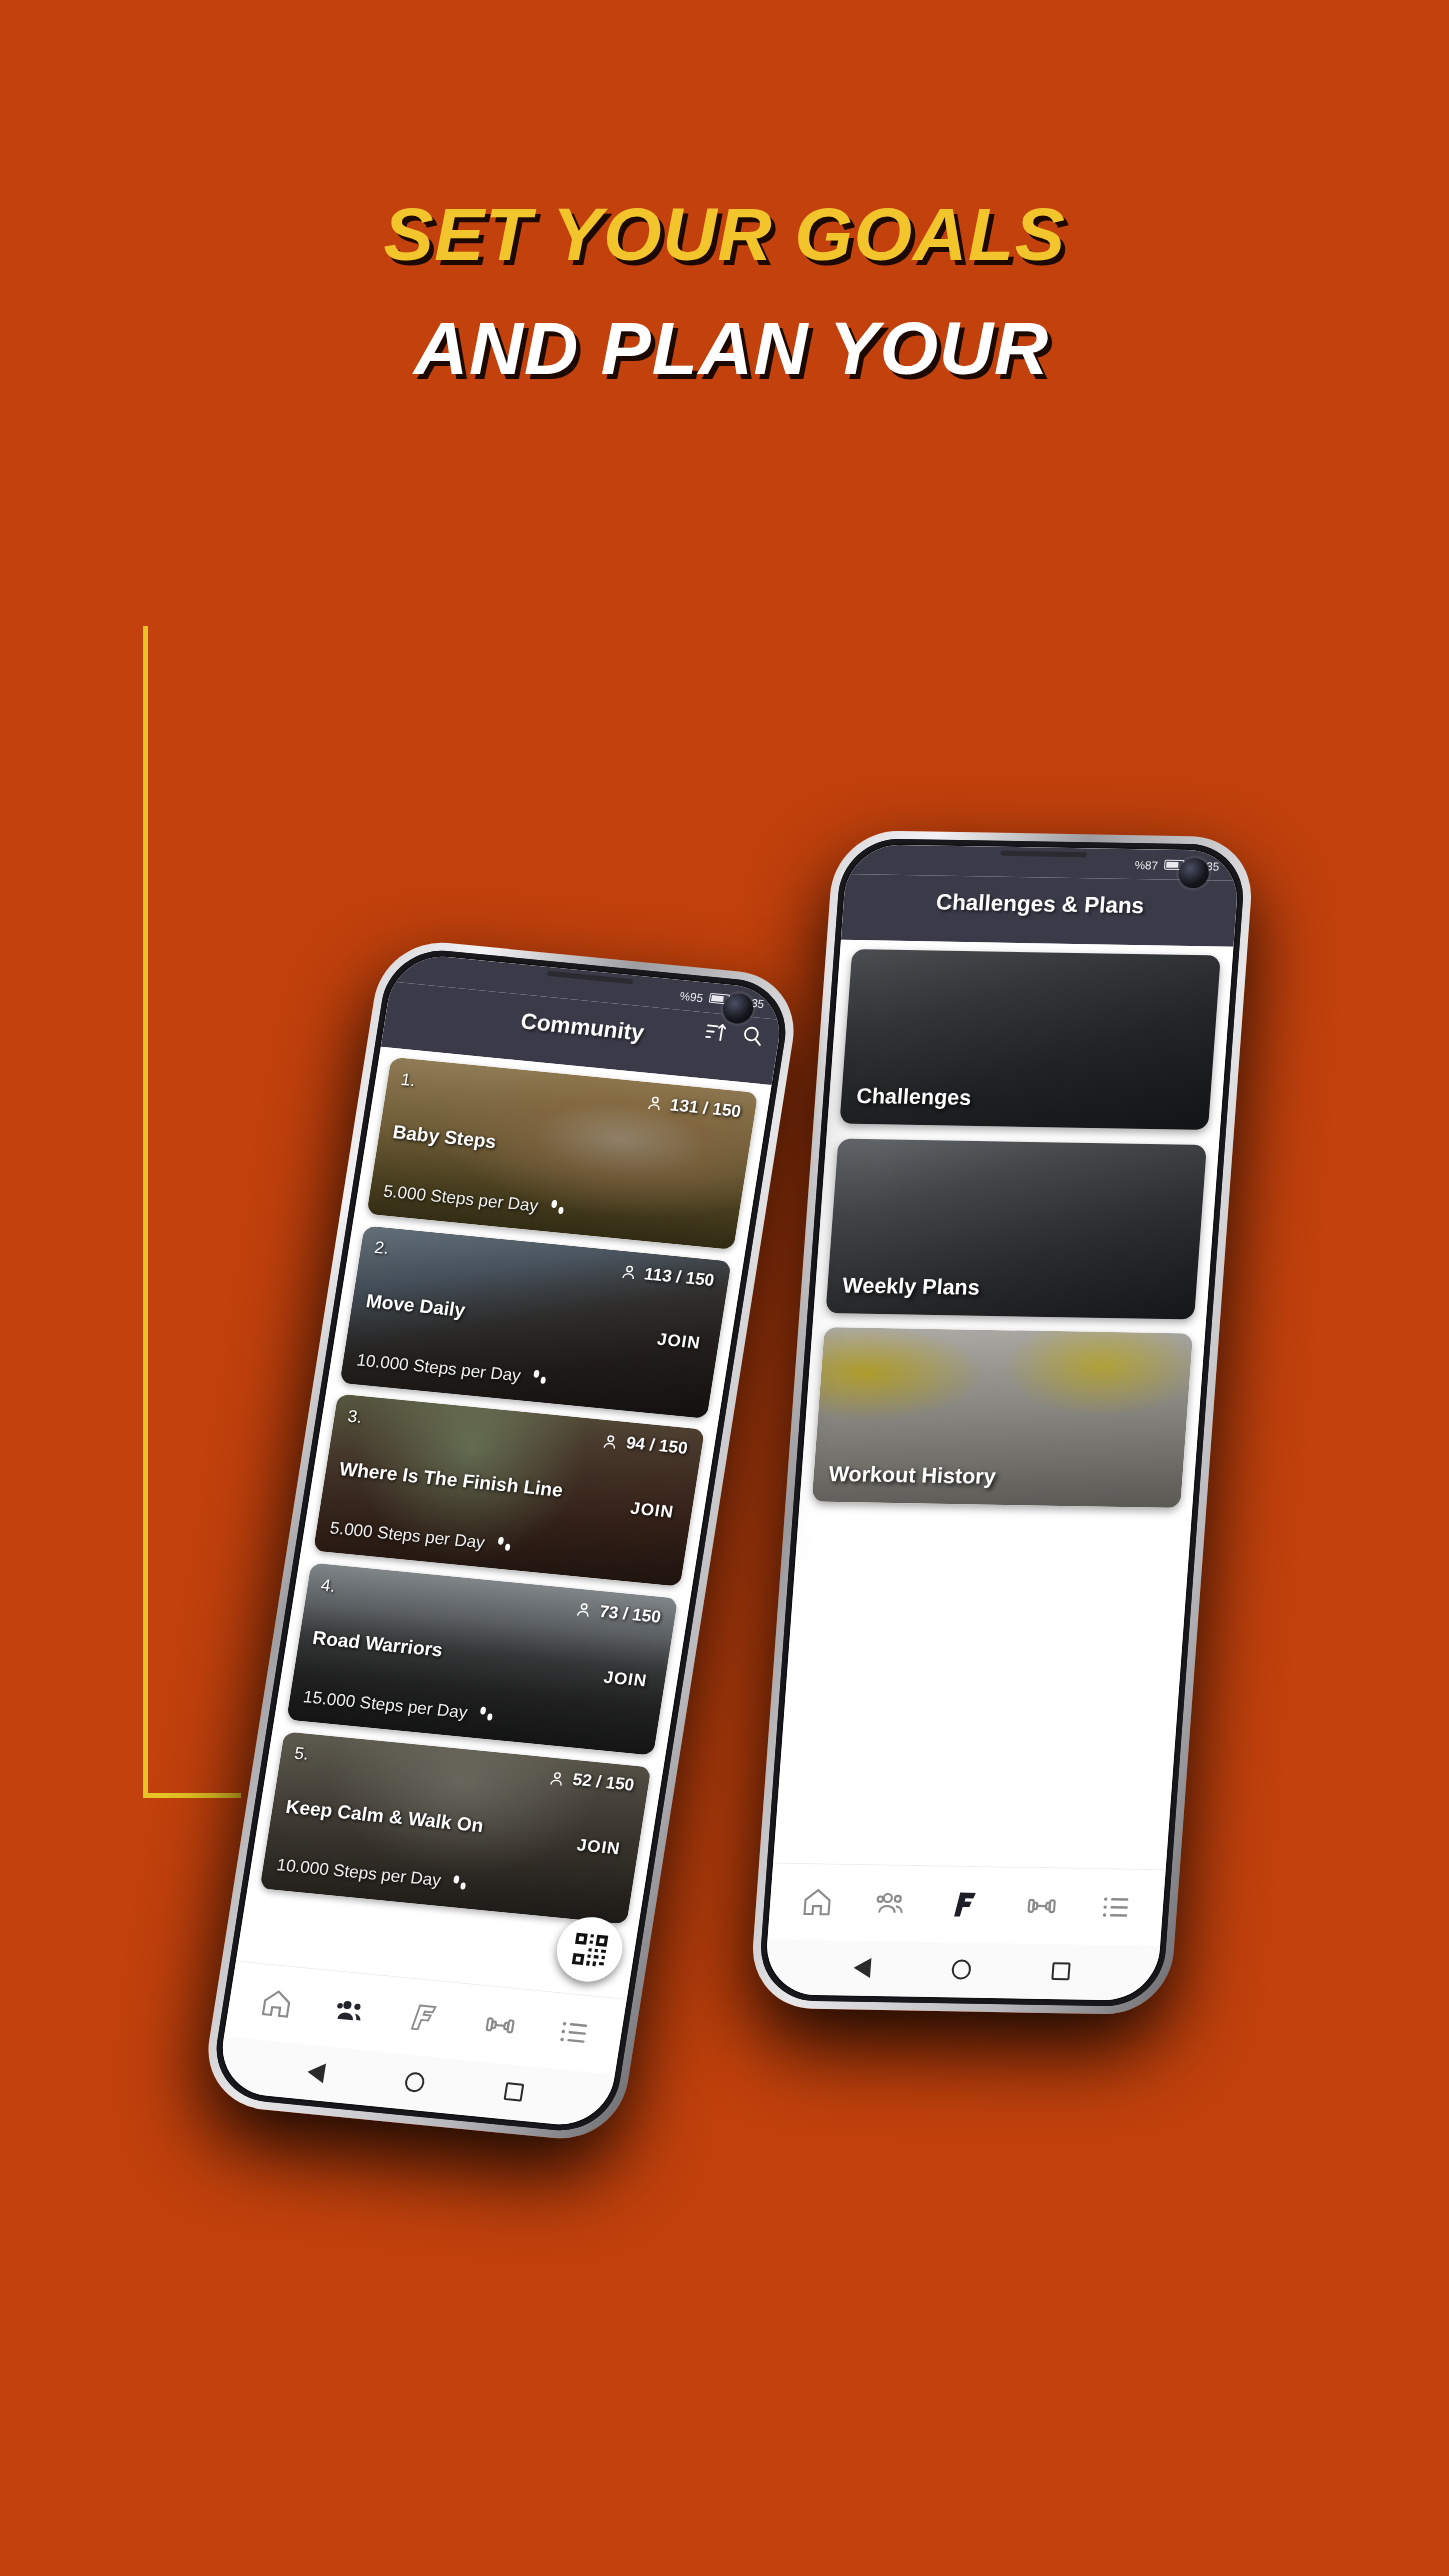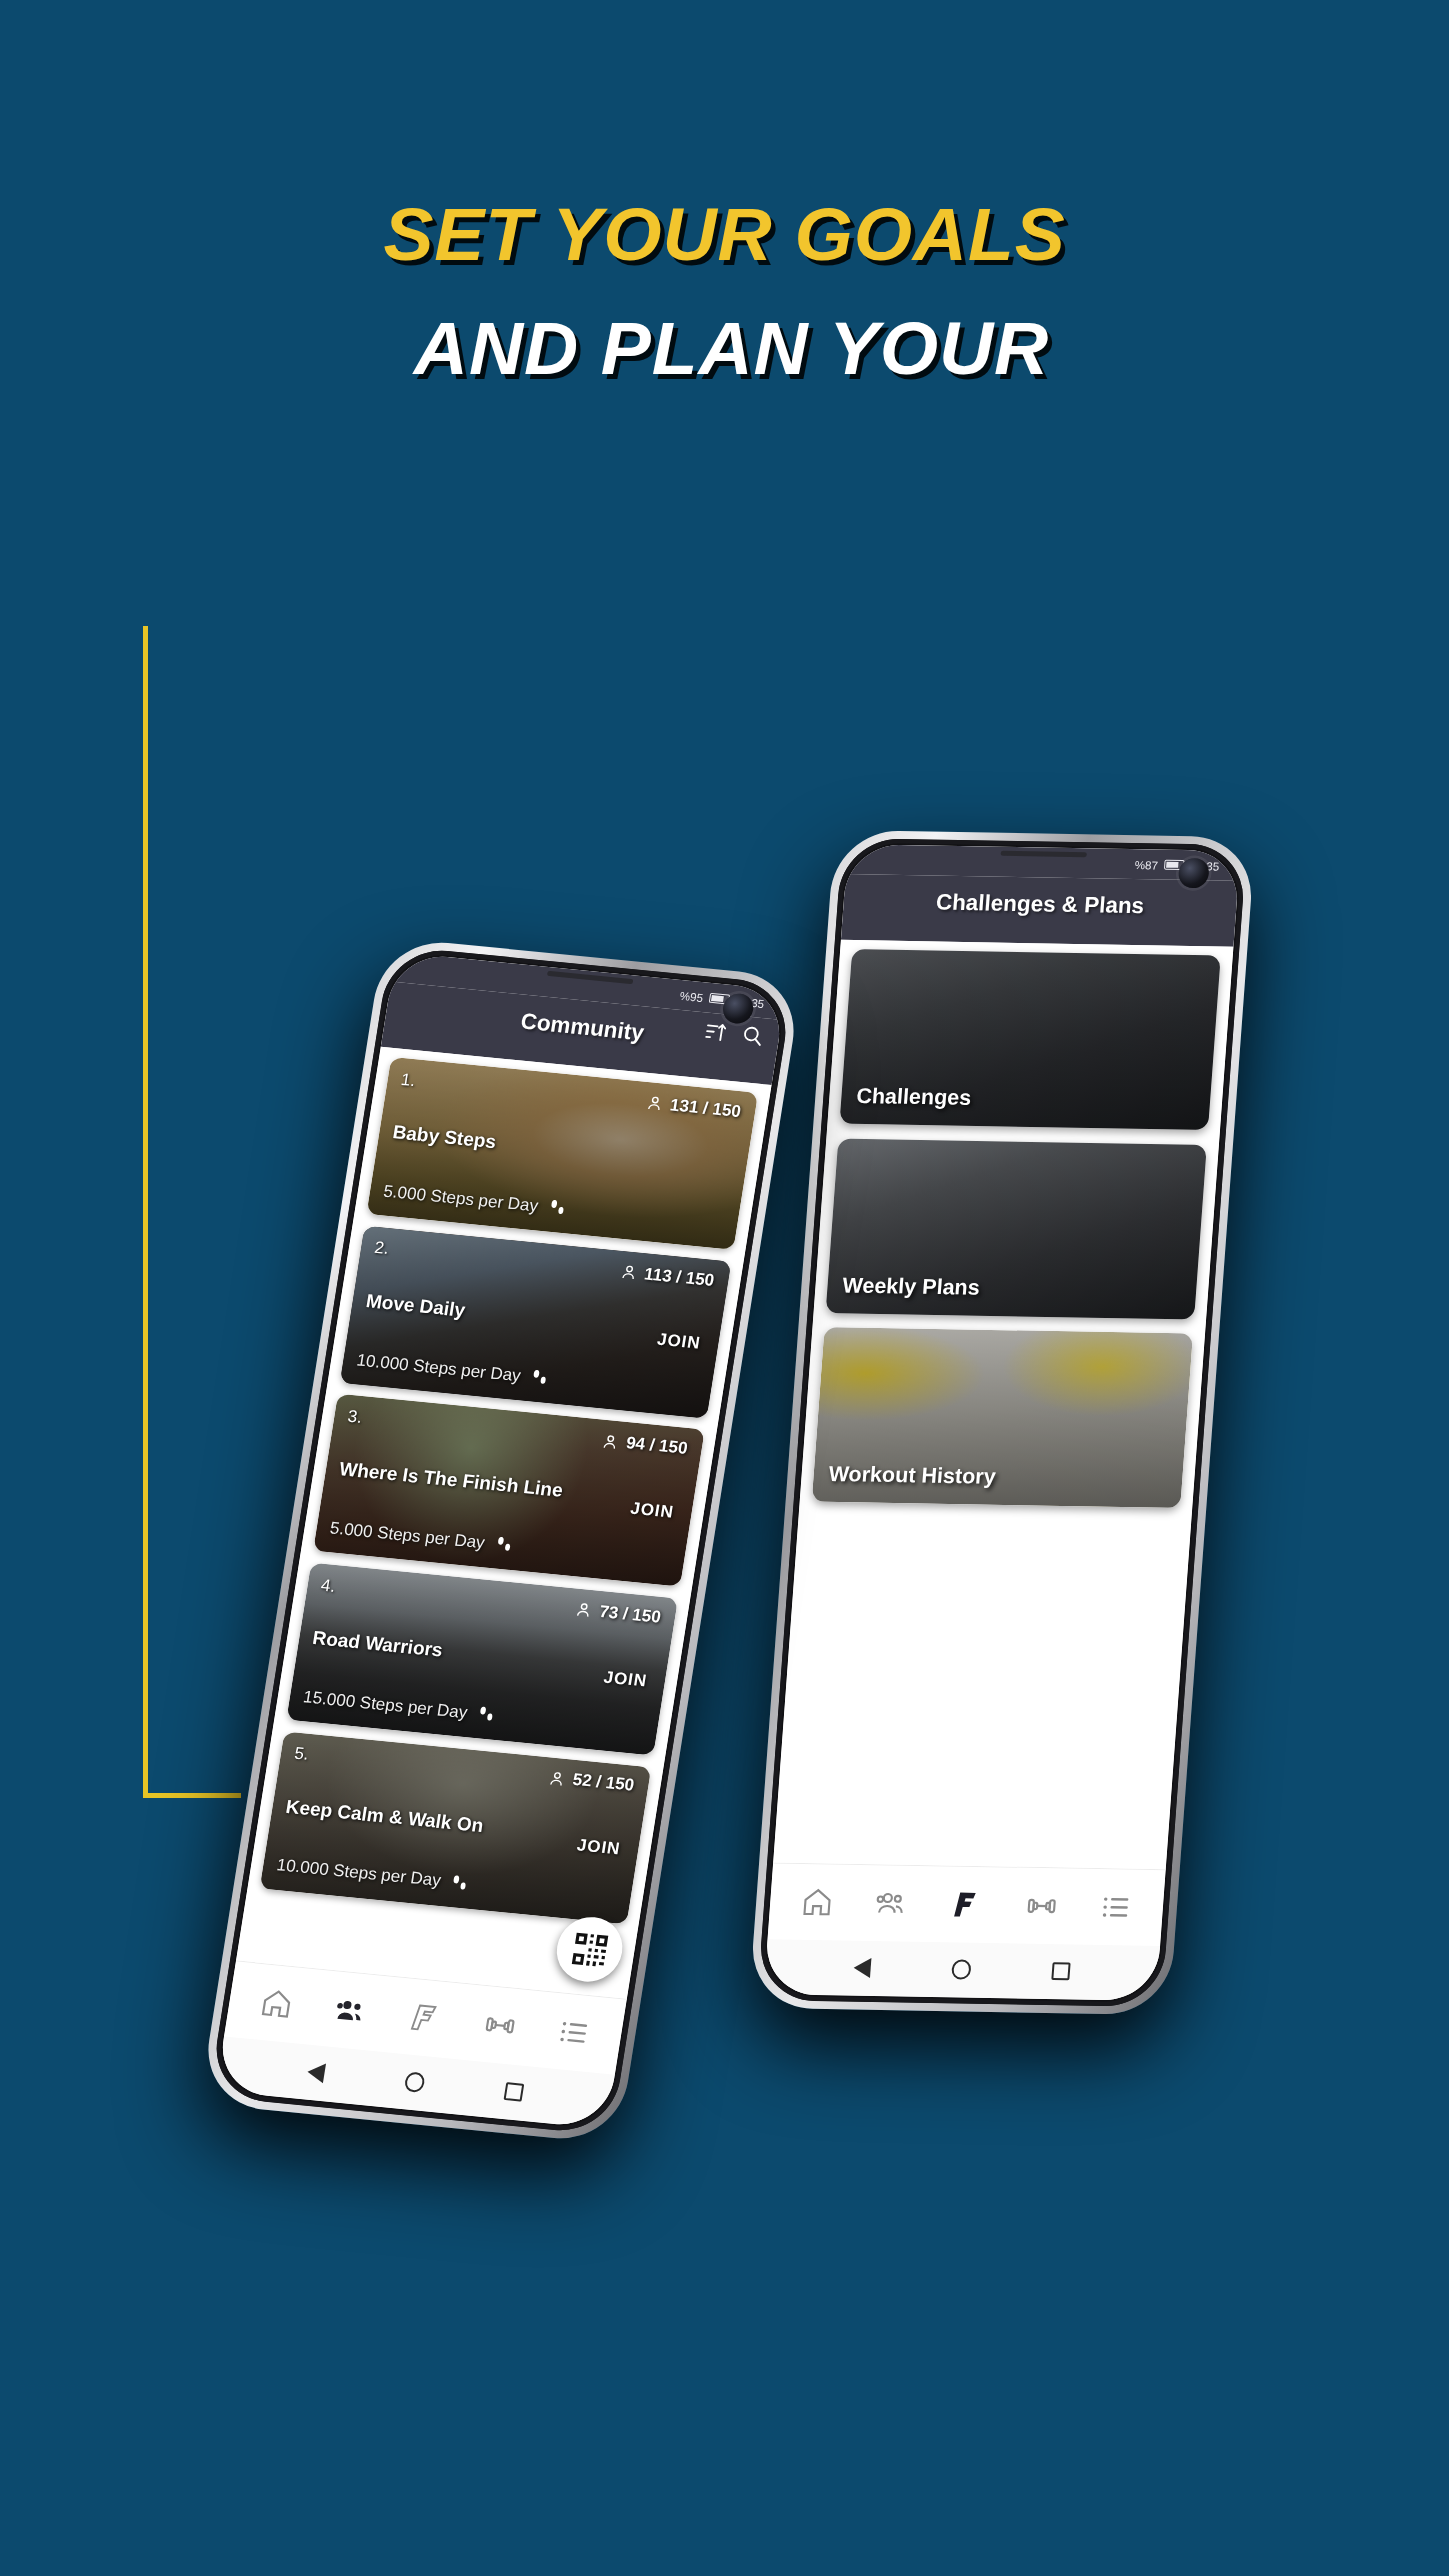--- a/index.html
+++ b/index.html
@@ -1,21 +1,21 @@
 <!DOCTYPE html>
 <html style="font-size:14.3px"><head>
 <meta charset="utf-8">
 <style>
   * { margin:0; padding:0; box-sizing:border-box; }
   html,body {
     width:1449px; height:2576px;
     background:#000; overflow:hidden;
     font-family:"Liberation Sans", sans-serif;
   }
-  #stage { position:relative; width:1449px; height:2576px; background:#0c4a6e;text-decoration:underline; }
+  #stage { position:relative; width:1449px; height:2576px; background:#c2410c;text-decoration:underline; }
 
   
   .headline { position:absolute; left:0; top:177px; width:1449px; text-align:center; }
   .hl-line {
     display:block;
     font-family:"Liberation Sans", sans-serif;
     font-weight:bold; font-style:italic;
     font-size:75px; line-height:114px;
     letter-spacing:0.9px;
     text-shadow:4.5px 4.5px 0 rgba(0,0,0,0.85);

